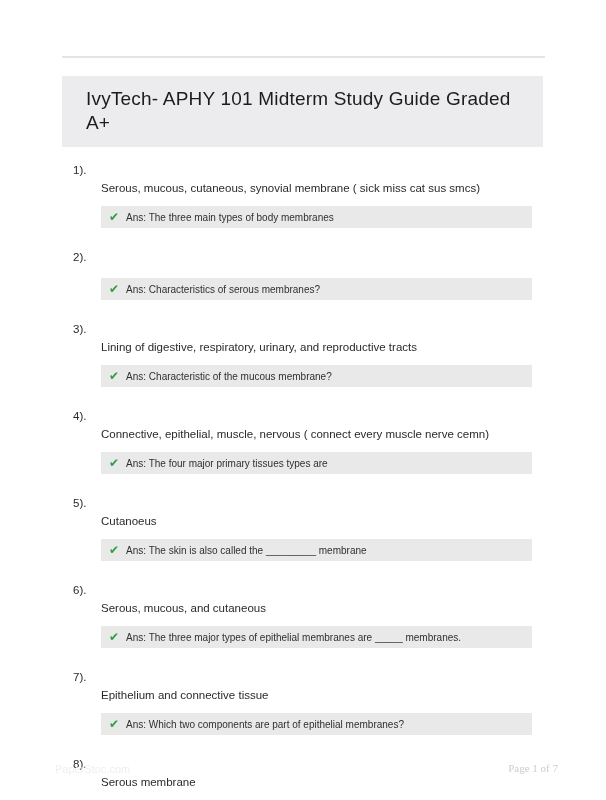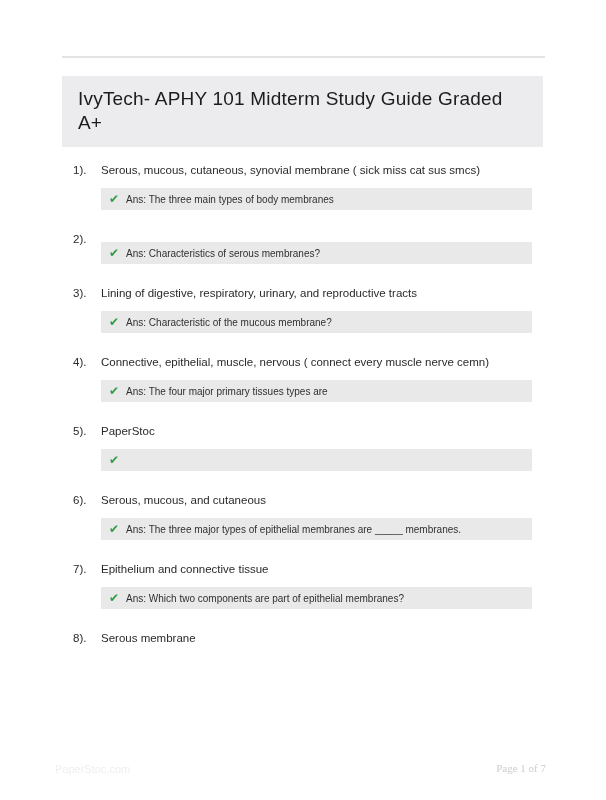--- a/index.html
+++ b/index.html
@@ -13,40 +13,40 @@
     overflow: hidden;
   }
   .divider {
     margin: 56px 61px 0 62px;
     height: 2px;
     background: #e4e4e6;
   }
   .title-box {
     margin: 18px 63px 0 62px;
     background: #ececee;
-    padding: 11px 17px 12px 16px;
+    padding: 11px 17px 12px 24px;
     font-size: 19px;
     line-height: 24px;
     color: #1c1c1e;
     letter-spacing: 0.2px;
   }
   .title-box span { display: block; }
   .items {
     margin: 16px 74px 0 73px;
   }
   .item { display: flex; }
   .item + .item { margin-top: 22px; }
   .item-number {
     width: 28px;
     flex: 0 0 28px;
     font-size: 11.5px;
     line-height: 15px;
     color: #2a2a2a;
   }
-  .item-body { flex: 1; min-width: 0; }
+  .item-body { flex: 1; min-width: 0; margin-top: 18px; }
   .q-line {
     font-size: 11.5px;
     line-height: 15px;
     color: #2a2a2a;
     white-space: nowrap;
   }
   .answer-box {
     margin-top: 10px;
     background: #e9e9e9;
     height: 22px;
@@ -69,21 +69,21 @@
   }
   .watermark {
     position: absolute;
     left: 55px;
     top: 763px;
     font-size: 11px;
     color: #efefef;
   }
   .page-label {
     position: absolute;
-    right: 60px;
+    right: 48px;
     top: 762px;
     font-family: "Liberation Serif", "DejaVu Serif", serif;
     font-size: 11px;
     color: #cdcdcd;
   }
 </style>
 </head>
 <body>
 
 <div class="page">
@@ -141,24 +141,25 @@
         <span class="check-icon">✔</span>
         <span class="answer-text">Ans: The four major primary tissues types are</span>
       </div>
     </div>
   </div>
 
   <div class="item">
     <div class="item-number">5).</div>
     <div class="item-body">
       <div class="question-lines">
-            <div class="q-line">PaperStoc</div>
-          </div>
-      <div class="answer-box">
-        <span class="check-icon">✔</span>
+            <div class="q-line">Cutanoeus</div>
+          </div>
+      <div class="answer-box">
+        <span class="check-icon">✔</span>
+        <span class="answer-text">Ans: The skin is also called the _________ membrane</span>
       </div>
     </div>
   </div>
 
   <div class="item">
     <div class="item-number">6).</div>
     <div class="item-body">
       <div class="question-lines">
             <div class="q-line">Serous, mucous, and cutaneous</div>
           </div>

